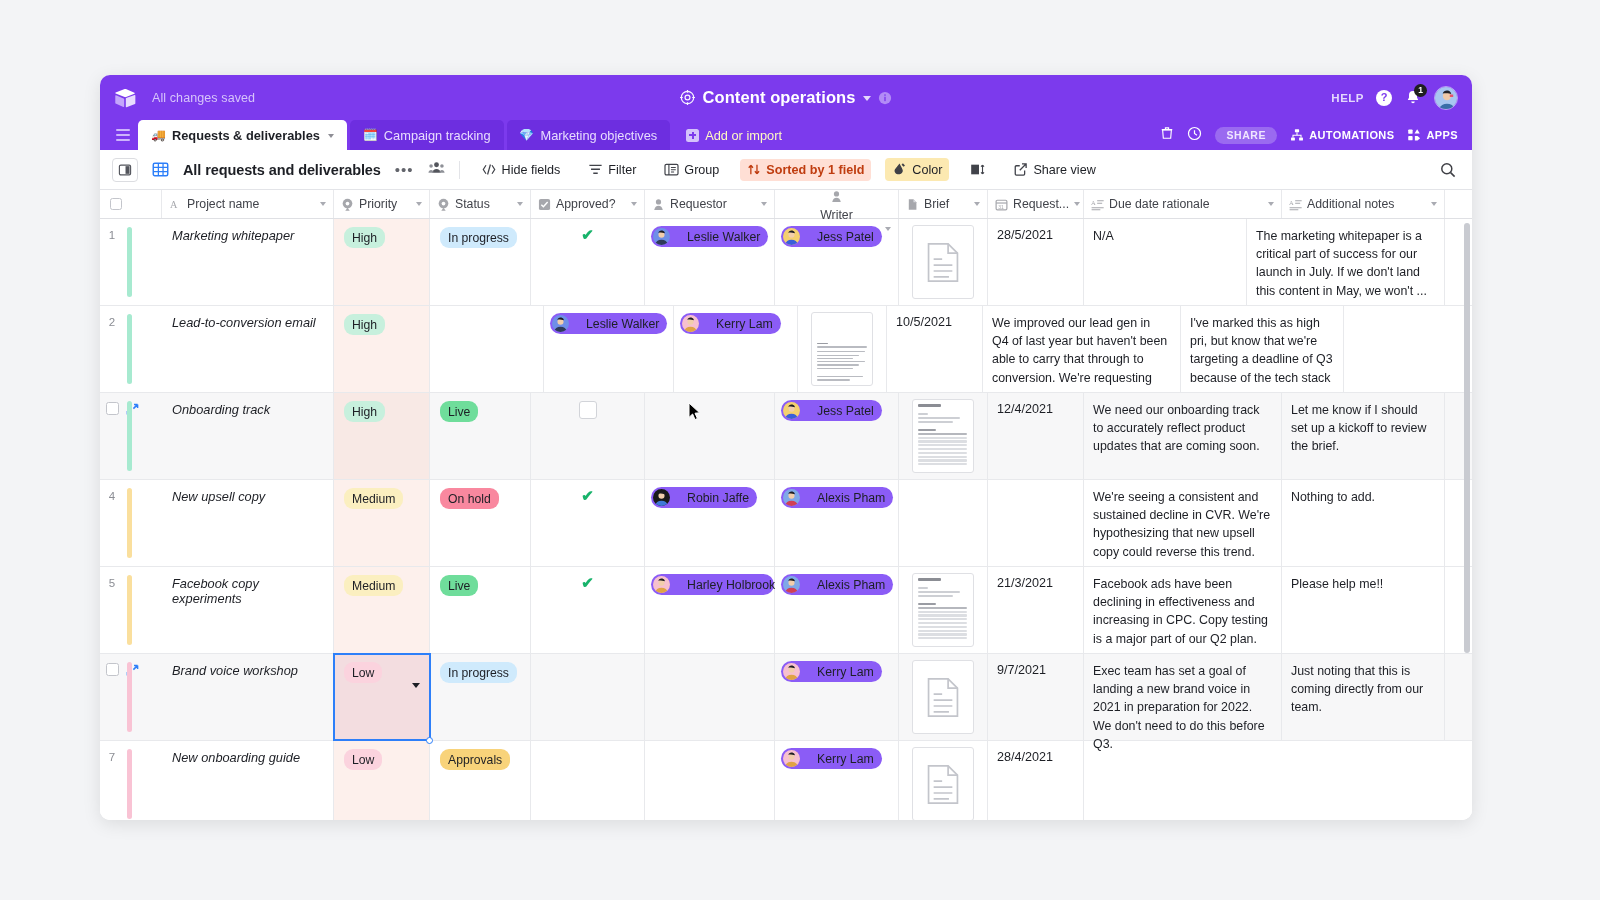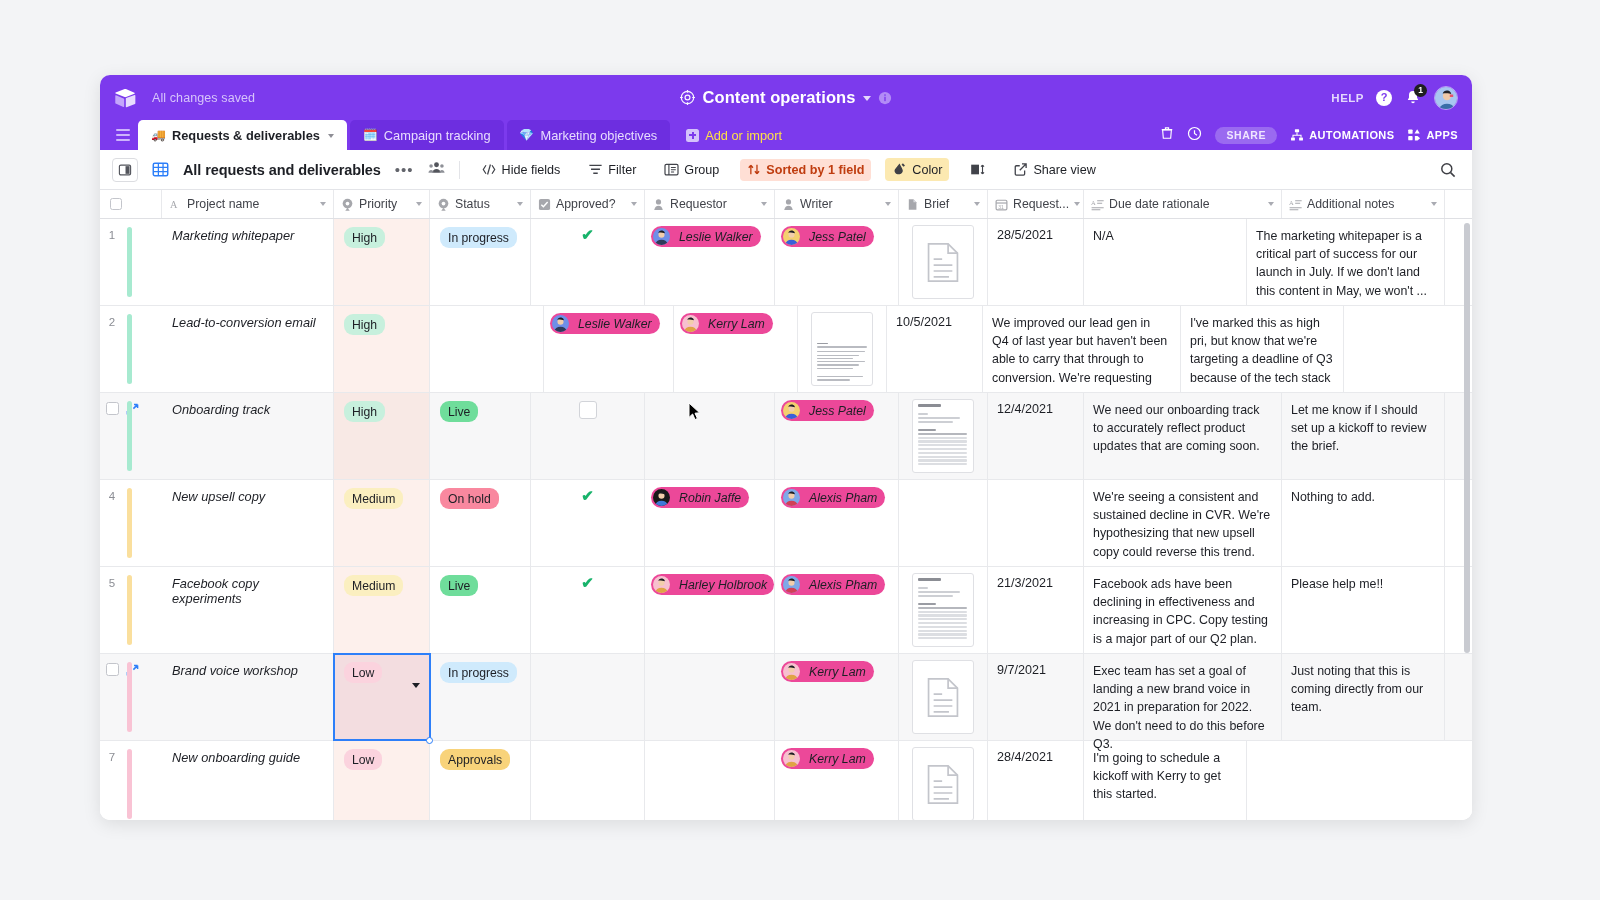--- a/index.html
+++ b/index.html
@@ -107,21 +107,21 @@
     background: #fff; color: #1d1f25; font-weight: bold;
   }
   .tab .emo { font-size: 12px; }
   .tab .caret {
     width: 0; height: 0;
     border-left: 3.5px solid transparent;
     border-right: 3.5px solid transparent;
     border-top: 4.5px solid #8e8e95;
     margin-left: 2px; margin-top: 2px;
   }
-  .tab-add { background: transparent; color: #fde047; }
+  .tab-add { background: transparent; color: #fef9c3; }
   .plus-box {
     width: 13px; height: 13px; border-radius: 2.5px;
     background: #d4c2fb; position: relative;
   }
   .plus-box:before, .plus-box:after {
     content: ""; position: absolute; background: #7c3aed;
   }
   .plus-box:before { left: 3px; right: 3px; top: 5.6px; height: 1.8px; }
   .plus-box:after { top: 3px; bottom: 3px; left: 5.6px; width: 1.8px; }
   .tabstrip-right {
@@ -200,21 +200,21 @@
     border-top: 4.5px solid #a9abb2;
   }
   .fi { width: 13px; height: 13px; flex: 0 0 auto; opacity: .72; }
 
   .w-row  { width: 62px; }
   .w-name { width: 172px; }
   .w-pri  { width: 96px; }
   .w-sta  { width: 101px; }
   .w-app  { width: 114px; }
   .w-req  { width: 130px; }
-  .w-wri  { width: 124px; }
+  .w-wri  { width: 124px; flex-direction: column; }
   .w-bri  { width: 89px; }
   .w-rdt  { width: 96px; }
   .w-rat  { width: 198px; }
   .w-add  { width: 163px; }
 
   .hcell.rowhdr {
     justify-content: flex-start; padding-left: 10px;
   }
   .chkbox {
     width: 12px; height: 12px; border: 1.4px solid #c3c5cb;
@@ -291,25 +291,24 @@
   }
   .tick {
     color: #18b36b; font-size: 15px; font-weight: bold;
     line-height: 1;
   }
   .bigchk {
     width: 18px; height: 18px; border: 1.5px solid #d2d4d9;
     border-radius: 3px; background: #fff;
   }
   .person {
-    display: inline-flex; align-items: center; gap: 9px;
-    background: #ec4899; border-radius: 11px;
+    display: inline-flex; align-items: center; gap: 17px;
+    background: #8b5cf6; border-radius: 11px;
     padding: 2px 8px 2px 2px; font-size: 12.3px; color: #1d1f25;
     max-width: 100%;
-    font-style: italic;
   }
   .person .av {
     width: 17px; height: 17px; border-radius: 50%;
     overflow: hidden; flex: 0 0 auto;
   }
   .person .pname { white-space: nowrap; }
 
   .thumb {
     width: 62px; height: 74px; border: 1px solid #dfe0e4;
     border-radius: 3px; background: #fff;
@@ -980,21 +979,20 @@
           <div class="cell cell-bri">
             <span class="thumb">
               <svg viewBox="0 0 40 48" width="34" height="41">
                 <path d="M3 2h23l11 11v33H3z" fill="#fff" stroke="#c3c5cb" stroke-width="2"></path>
                 <path d="M26 2v11h11" fill="none" stroke="#c3c5cb" stroke-width="2"></path>
                 <path d="M9 20h10M9 27h22M9 34h22M9 41h18" stroke="#c3c5cb" stroke-width="2"></path>
               </svg>
             </span>
           </div>
           <div class="cell cell-rdt">28/4/2021</div>
-          <div class="cell cell-add">I'm going to schedule a kickoff with Kerry to get this started.</div>
         </div>
       </div>
 
     <div class="vscroll"></div>
 
     <span class="cursor">
       <svg viewBox="0 0 13 19" width="13" height="19">
         <path d="M1 1 1 15.4 4.6 12 7 17.6 9.4 16.4 7 11.2 11.6 10.8z" fill="#000" stroke="#fff" stroke-width="1"></path>
       </svg>
     </span>

